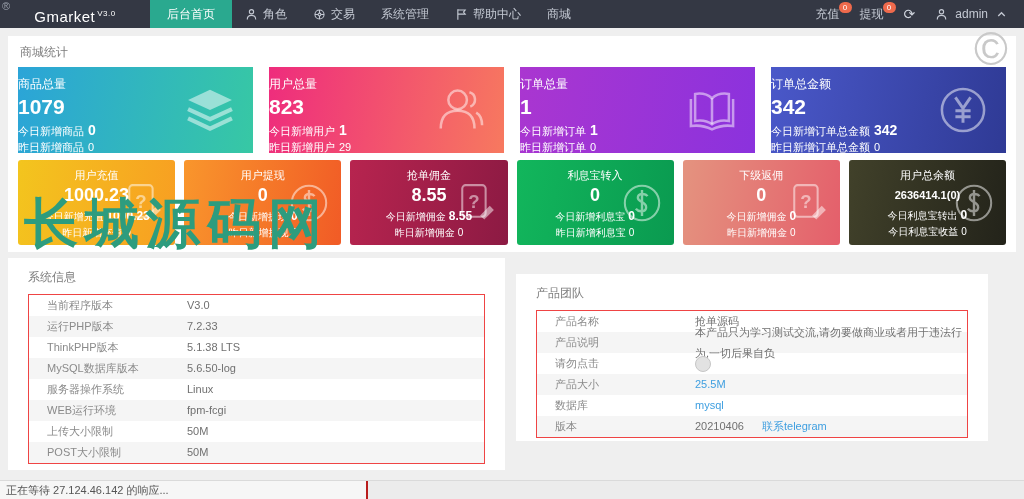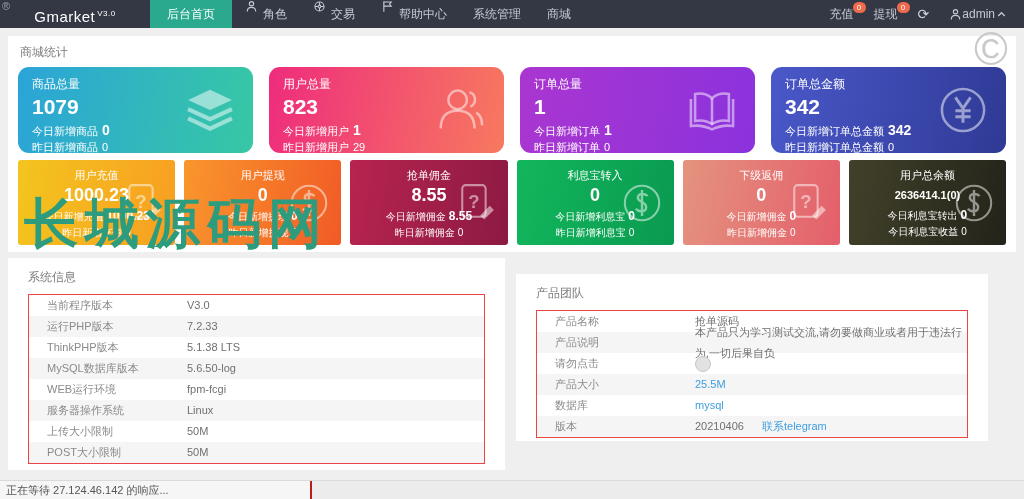--- a/index.html
+++ b/index.html
@@ -6,38 +6,38 @@
   body{
     width:1024px;height:499px;position:relative;overflow:hidden;
     background:#efefef;font-family:"Liberation Sans",sans-serif;
     -webkit-font-smoothing:antialiased;
   }
   
   .topbar{height:28px;background:#343844;display:flex;align-items:stretch;color:#c4c9d3;font-size:12px;position:relative;z-index:5;}
   .logo{width:150px;text-align:center;line-height:28px;color:#fff;font-size:15px;letter-spacing:.5px;}
   .logo sup{font-size:8px;margin-left:2px;}
   .nav{display:flex;}
-  .nav-item{display:flex;align-items:flex-start;gap:5px;padding:0 13px;line-height:28px;cursor:pointer;white-space:nowrap;}
+  .nav-item{display:flex;align-items:center;gap:5px;padding:0 13px;line-height:28px;cursor:pointer;white-space:nowrap;}
   .nav-item.active{background:#2aa98f;color:#fff;padding:0 17px;}
   .nav-ic{width:13px;height:13px;display:inline-block;}
   .topbar-right{margin-left:auto;display:flex;align-items:center;gap:20px;padding-right:16px;}
   .h-action{position:relative;cursor:pointer;line-height:28px;}
   .badge{position:absolute;top:2px;right:-12px;background:#ef6a4c;color:#fff;font-size:8px;min-width:11px;height:11px;line-height:11px;border-radius:6px;text-align:center;padding:0 1px;}
   .refresh-glyph{font-size:14px;color:#cfd4dd;cursor:pointer;line-height:28px;}
-  .userbox{display:flex;align-items:center;gap:0;cursor:pointer;}
+  .userbox{display:flex;align-items:center;gap:7px;cursor:pointer;}
   
   .panel{position:absolute;background:#fff;}
   .stats-panel{left:8px;top:36px;width:1008px;height:216px;}
   .sys-panel{left:8px;top:258px;width:497px;height:212px;}
   .team-panel{left:516px;top:258px;width:472px;height:167px;margin-top:16px;}
   .panel-title{font-size:12px;color:#7c7c7c;padding:8px 12px 6px;}
   .sys-panel .panel-title,.team-panel .panel-title{padding:11px 20px 8px;}
   
   .big-cards{display:flex;gap:16px;padding:0 10px;}
-  .big-card{flex:1;height:86px;border-radius:11px;color:#fff;position:relative;padding:9px 14px;box-sizing:border-box;overflow:hidden;}
+  .big-card{flex:1;height:86px;border-radius:0;color:#fff;position:relative;padding:9px 0;box-sizing:border-box;overflow:hidden;}
   .bc-title{font-size:12px;}
   .bc-value{font-size:21px;font-weight:bold;margin:2px 0 3px;}
   .bc-line{font-size:11px;margin-top:1px;}
   .today-num{font-weight:bold;font-size:14px;margin-left:4px;}
   .yest-num{font-size:11px;margin-left:4px;}
   .card-icon{position:absolute;right:16px;top:50%;transform:translateY(-50%);width:54px;height:54px;color:rgba(255,255,255,.5);}
   .small-cards{display:flex;gap:9px;padding:0 10px;margin-top:7px;}
   .small-card{flex:1;height:85px;border-radius:3px;color:#fff;position:relative;padding:8px 11px;box-sizing:border-box;overflow:hidden;text-align:center;}
   .sc-title{font-size:11px;}
   .sc-value{font-size:18px;font-weight:bold;margin:2px 0 3px;}
@@ -53,21 +53,21 @@
   .info-label{width:140px;padding-left:18px;color:#8a8a8a;flex-shrink:0;}
   .info-value{color:#707070;display:flex;align-items:center;gap:18px;}
   .link{color:#3f9fe0;cursor:pointer;}
   .gray-dot{width:14px;height:14px;border-radius:50%;background:#e2e2e2;border:1px solid #c6c6c6;display:inline-block;cursor:pointer;}
   
   .wm-green{position:absolute;left:24px;top:196px;font-size:54px;font-weight:bold;color:#2d9c7e;letter-spacing:7px;z-index:40;line-height:1;pointer-events:none;}
   .wm-copy{position:absolute;right:16px;top:26px;font-size:46px;color:#c9c9c9;z-index:41;line-height:1;pointer-events:none;}
   .wm-reg{position:absolute;left:2px;top:0;font-size:11px;color:#9aa0ab;z-index:41;pointer-events:none;}
   
   .statusbar{position:absolute;left:0;bottom:0;width:1024px;height:19px;background:#ececec;border-top:1px solid #dadada;box-sizing:border-box;}
-  .status-box{width:312px;height:18px;background:#f6f6f6;border-right:2px solid #b91c1c;box-sizing:border-box;font-size:11px;color:#555;line-height:18px;padding-left:6px;white-space:nowrap;overflow:hidden;}
+  .status-box{width:368px;height:18px;background:#f6f6f6;border-right:2px solid #b91c1c;box-sizing:border-box;font-size:11px;color:#555;line-height:18px;padding-left:6px;white-space:nowrap;overflow:hidden;}
 </style>
 </head>
 <body>
 
 <svg width="0" height="0" style="position:absolute">
   <defs>
     <symbol id="i-layers" viewBox="0 0 64 64">
       <path d="M32 8 L58 20 L32 32 L6 20 Z" fill="currentColor" stroke="none"></path>
       <path d="M6 31 L32 43 L58 31" fill="none" stroke="currentColor" stroke-width="5"></path>
       <path d="M6 42 L32 54 L58 42" fill="none" stroke="currentColor" stroke-width="5"></path>
@@ -145,27 +145,27 @@
         </svg>
       <span>角色</span>
     </div>
     <div class="nav-item">
       <svg class="nav-ic">
           <use href="#i-wheel16"></use>
         </svg>
       <span>交易</span>
     </div>
     <div class="nav-item">
+      <span>系统管理</span>
+    </div>
+    <div class="nav-item">
       <svg class="nav-ic">
           <use href="#i-flag16"></use>
         </svg>
       <span>帮助中心</span>
-    </div>
-    <div class="nav-item">
-      <span>系统管理</span>
     </div>
     <div class="nav-item">
       <span>商城</span>
     </div>
   </nav>
   <div class="topbar-right">
     <div class="h-action">
       <span>充值</span>
       <span class="badge">0</span>
     </div>
@@ -299,26 +299,26 @@
       </div>
     <div class="info-row">
         <span class="info-label">ThinkPHP版本</span>
         <span class="info-value">5.1.38 LTS</span>
       </div>
     <div class="info-row">
         <span class="info-label">MySQL数据库版本</span>
         <span class="info-value">5.6.50-log</span>
       </div>
     <div class="info-row">
+        <span class="info-label">服务器操作系统</span>
+        <span class="info-value">Linux</span>
+      </div>
+    <div class="info-row">
         <span class="info-label">WEB运行环境</span>
         <span class="info-value">fpm-fcgi</span>
-      </div>
-    <div class="info-row">
-        <span class="info-label">服务器操作系统</span>
-        <span class="info-value">Linux</span>
       </div>
     <div class="info-row">
         <span class="info-label">上传大小限制</span>
         <span class="info-value">50M</span>
       </div>
     <div class="info-row">
         <span class="info-label">POST大小限制</span>
         <span class="info-value">50M</span>
       </div>
   </div>

